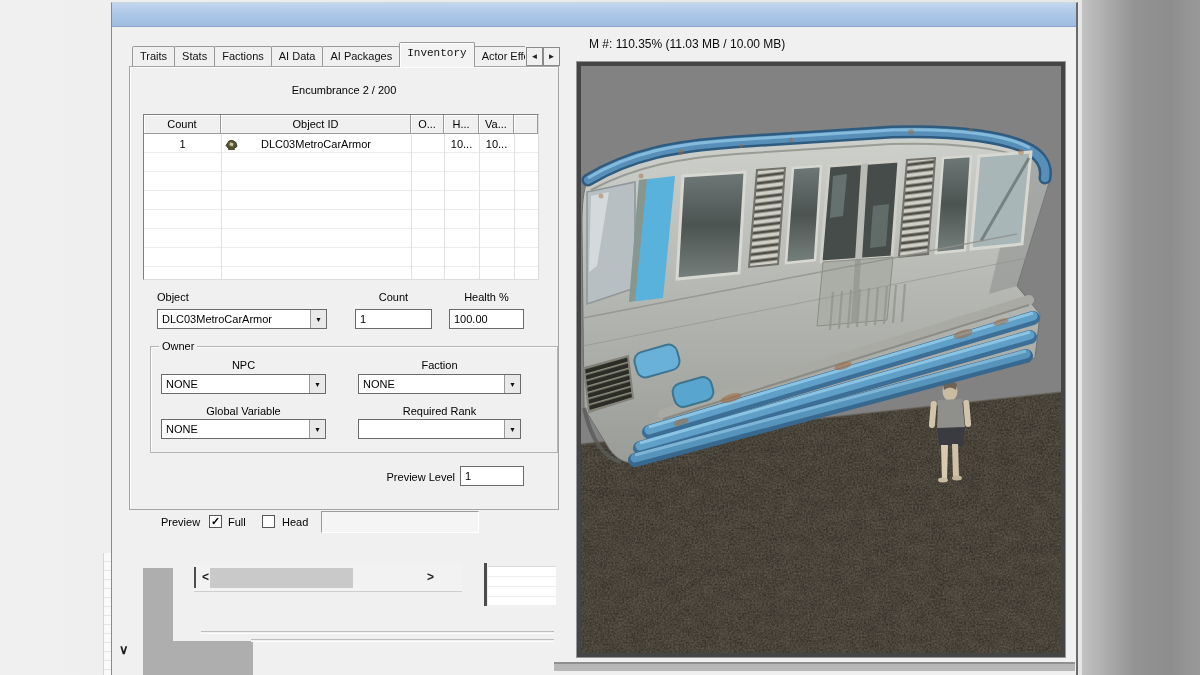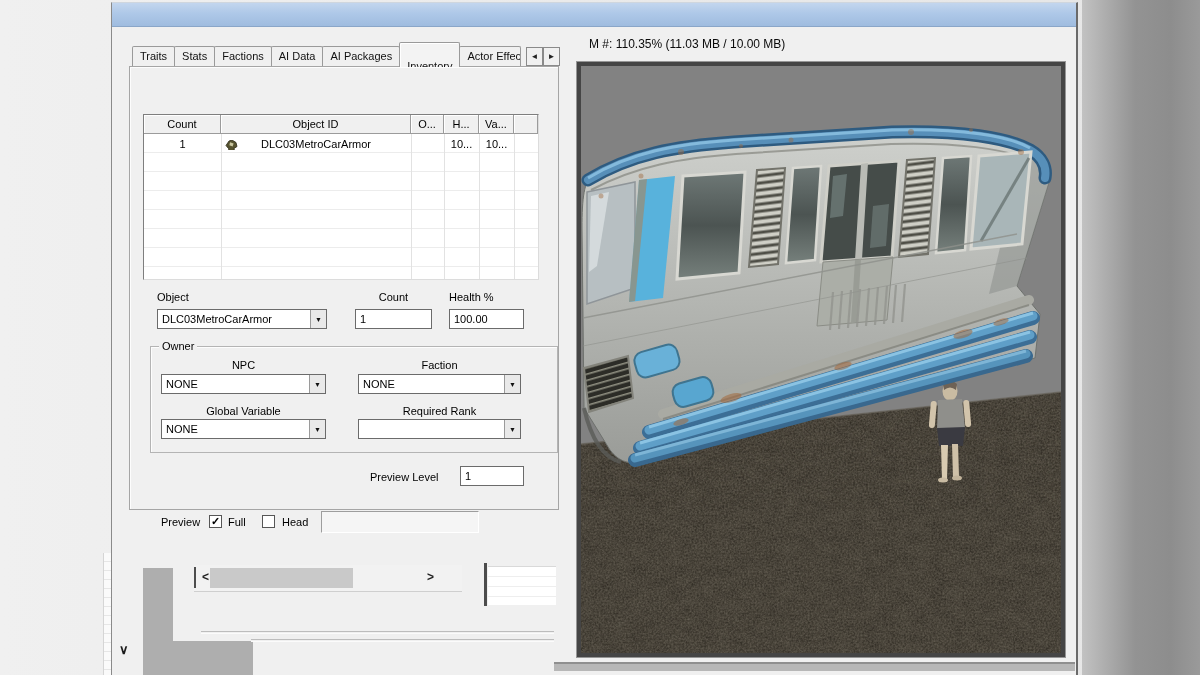--- a/index.html
+++ b/index.html
@@ -18,22 +18,22 @@
   .titlebar { position:absolute; left:0; top:0; width:964px; height:24px;
               background:linear-gradient(180deg,#c3d6ee 0%,#aec8e8 45%,#9fbcdf 100%);
               border-bottom:1px solid #8aa6c8; }
   .memtext { position:absolute; left:477px; top:34px; font-size:12px; color:#0a0a0a; white-space:nowrap; }
   
   .tabstrip { position:absolute; left:20px; top:39px; width:393px; height:25px;
               display:flex; align-items:flex-end; overflow:hidden; }
   .tab { flex:none; height:21px; background:#f0f0f0; border:1px solid #9a9a9a; border-bottom:none;
          border-radius:2px 2px 0 0; padding:3px 7px 0; font-size:11px; color:#111;
          margin-right:-1px; white-space:nowrap; }
-  .tab.active { height:25px; padding-top:17px; background:#f3f3f3; position:relative; z-index:3;
-                box-shadow:inset 1px 1px 0 #ffffff; }
+  .tab.active { height:25px; padding-top:4px; background:#f3f3f3; position:relative; z-index:3;
+                box-shadow:inset 1px 1px 0 #ffffff;font-family:Liberation Mono, monospace; }
   .tab.clipped { max-width:62px; overflow:hidden; }
   .tabspin { position:absolute; left:414px; top:44px; display:flex; }
   .spinbtn { width:17px; height:19px; background:#f0f0f0; border:1px solid #8a8a8a;
              font-size:8px; color:#222; display:flex; align-items:center; justify-content:center; }
   .tabpage { position:absolute; left:17px; top:63px; width:430px; height:444px;
              border:1px solid #a5a5a5; box-shadow:inset 1px 1px 0 #fdfdfd; background:#f0f0f0; }
   
   .enc { position:absolute; left:0; top:17px; width:100%; text-align:center; font-size:11px; color:#000; }
   .invtable { position:absolute; left:13px; top:47px; width:396px; height:166px; background:#fff;
               border:1px solid #7e7e7e; border-right-color:#dcdcdc; border-bottom-color:#dcdcdc; }
@@ -114,20 +114,21 @@
     <div class="tabspin">
       <div class="spinbtn">
           <span>◄</span>
         </div>
       <div class="spinbtn">
           <span>►</span>
         </div>
     </div>
 
     <div class="tabpage">
+      <div class="enc">Encumbrance 2 / 200</div>
 
       <div class="invtable">
         <div class="thead">
           <div class="th">Count</div>
           <div class="th">Object ID</div>
           <div class="th">O...</div>
           <div class="th">H...</div>
           <div class="th">Va...</div>
           <div class="th"></div>
         </div>
@@ -151,21 +152,21 @@
             <div class="td"></div>
             <div class="td">10...</div>
             <div class="td">10...</div>
             <div class="td"></div>
           </div>
         </div>
       </div>
 
       <div class="lbl" style="left:27px; top:224px; width:170px; text-align:left;">Object</div>
       <div class="lbl" style="left:225px; top:224px; width:77px; text-align:center;">Count</div>
-      <div class="lbl" style="left:319px; top:224px; width:75px; ">Health %</div>
+      <div class="lbl" style="left:319px; top:224px; width:75px; text-align:center;">Health %</div>
 
       <div class="combo" style="left:27px; top:242px; width:170px;">
         <span class="combo-val">DLC03MetroCarArmor</span>
         <span class="combo-btn">
             <span>▼</span>
           </span>
       </div>
       <div class="tfield" style="left:225px; top:242px; width:77px;">1</div>
       <div class="tfield" style="left:319px; top:242px; width:75px;">100.00</div>
 
@@ -194,21 +195,21 @@
             </span>
         </div>
         <div class="combo" style="left:207px; top:72px; width:163px;">
           <span class="combo-val"></span>
           <span class="combo-btn">
               <span>▼</span>
             </span>
         </div>
       </div>
 
-      <div class="lbl" style="left:240px; top:404px; width:85px; ">Preview Level</div>
+      <div class="lbl" style="left:240px; top:404px; width:85px; text-align:right;">Preview Level</div>
       <div class="tfield" style="left:330px; top:399px; width:64px;">1</div>
     </div>
 
     <div class="lbl" style="left:49px; top:513px;">Preview</div>
     <div class="cb" style="left:97px; top:512px;"><span>✓</span></div>
     <div class="lbl" style="left:116px; top:513px;">Full</div>
     <div class="cb" style="left:150px; top:512px;"></div>
     <div class="lbl" style="left:170px; top:513px;">Head</div>
     <div class="dis-field"></div>
 

